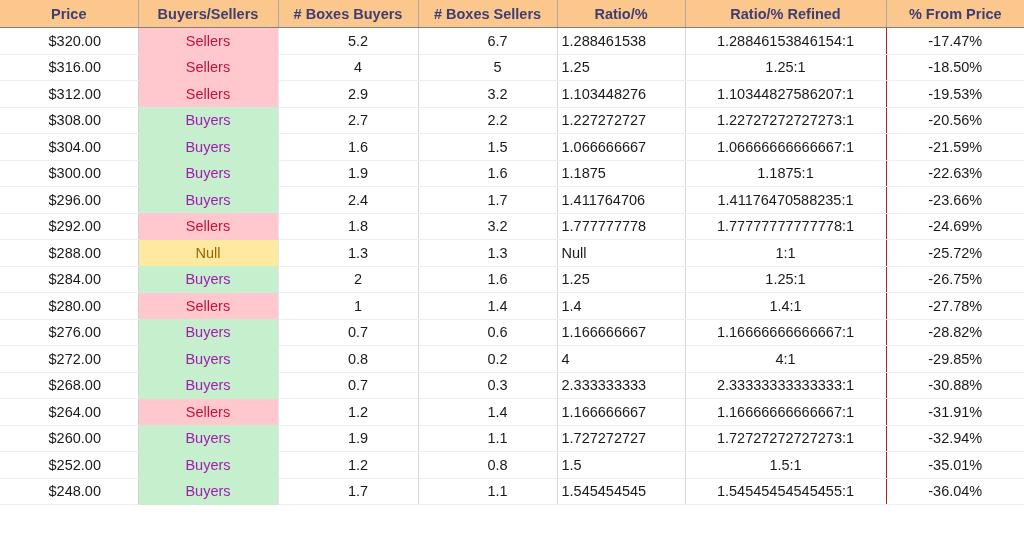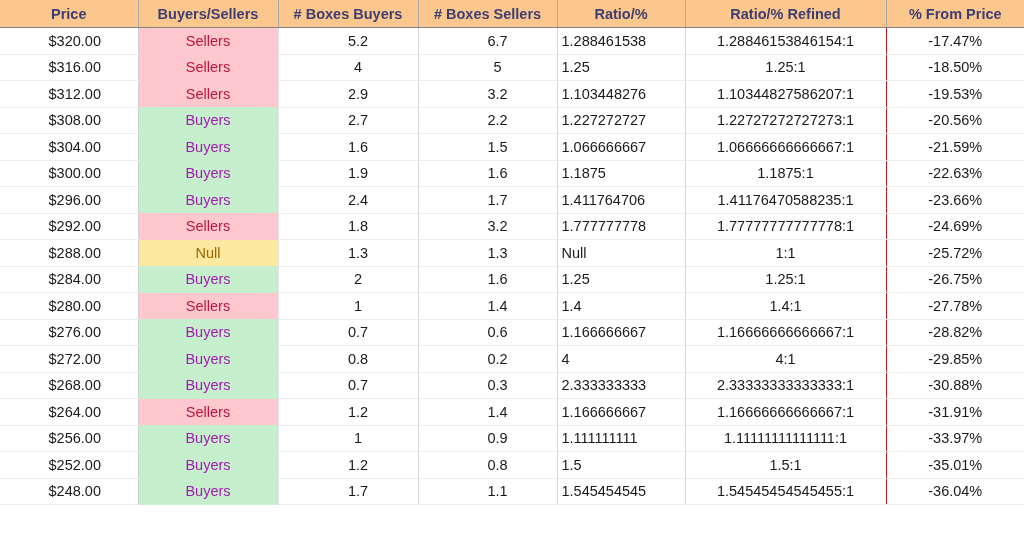--- a/index.html
+++ b/index.html
@@ -248,27 +248,27 @@
         <tr>
           <td class="price">$264.00</td>
           <td class="verdict v-sellers">Sellers</td>
           <td class="num">1.2</td>
           <td class="num">1.4</td>
           <td class="ratio">1.166666667</td>
           <td class="refined">1.16666666666667:1</td>
           <td class="pct">-31.91%</td>
         </tr>
         <tr>
-          <td class="price">$256.00</td>
-          <td class="verdict v-buyers">Buyers</td>
-          <td class="num">1</td>
-          <td class="num">0.9</td>
-          <td class="ratio">1.111111111</td>
-          <td class="refined">1.11111111111111:1</td>
-          <td class="pct">-33.97%</td>
+          <td class="price">$260.00</td>
+          <td class="verdict v-buyers">Buyers</td>
+          <td class="num">1.9</td>
+          <td class="num">1.1</td>
+          <td class="ratio">1.727272727</td>
+          <td class="refined">1.72727272727273:1</td>
+          <td class="pct">-32.94%</td>
         </tr>
         <tr>
           <td class="price">$252.00</td>
           <td class="verdict v-buyers">Buyers</td>
           <td class="num">1.2</td>
           <td class="num">0.8</td>
           <td class="ratio">1.5</td>
           <td class="refined">1.5:1</td>
           <td class="pct">-35.01%</td>
         </tr>

